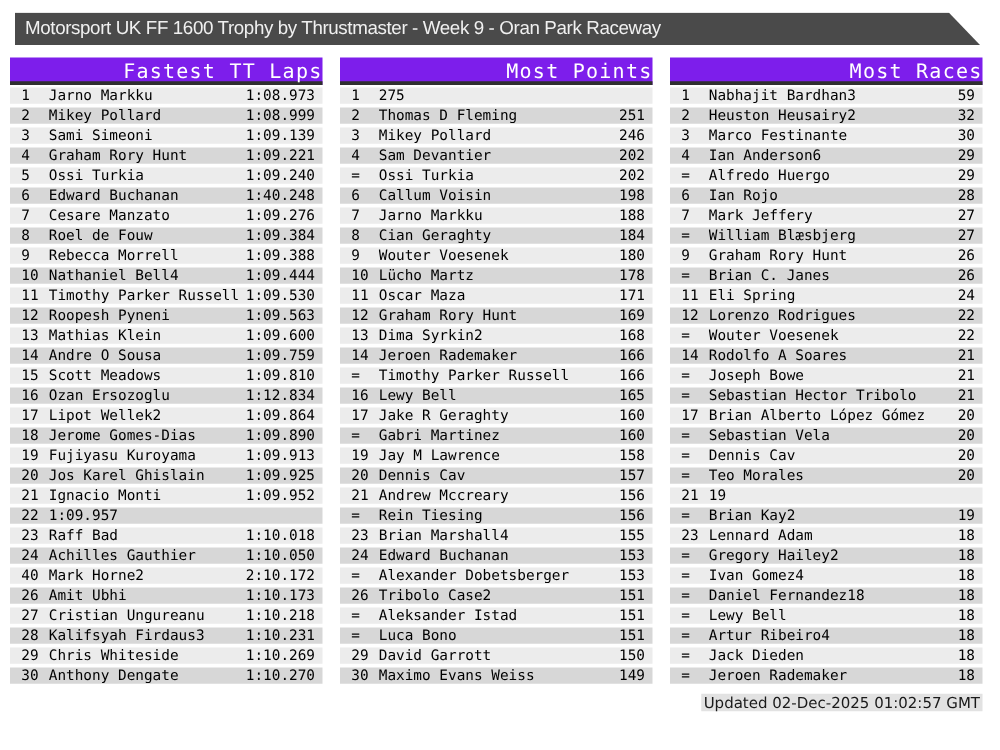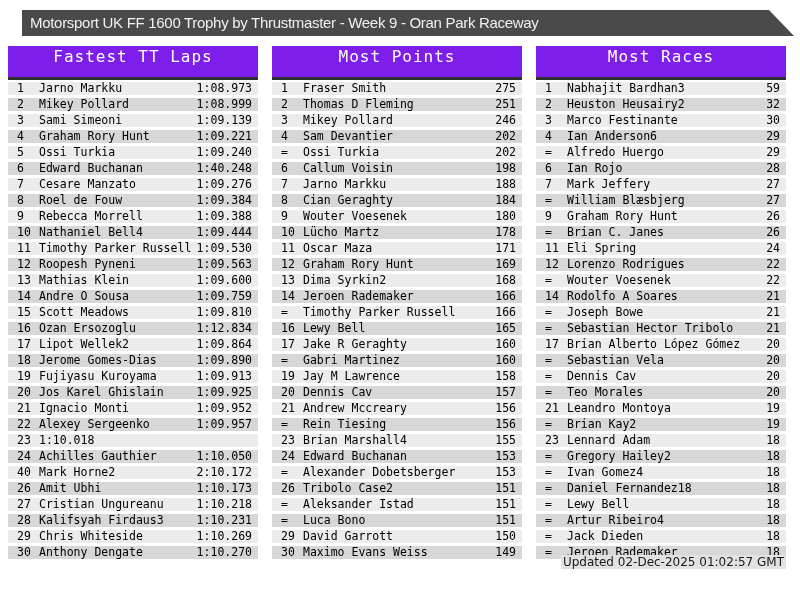--- a/index.html
+++ b/index.html
@@ -12,49 +12,49 @@
   html, body {
     margin: 0; padding: 0;
     width: 800px; height: 600px;
     background: #ffffff;
     font-family: "DejaVu Sans Mono", monospace;
     position: relative;
     overflow: hidden;
   }
   .title-bar {
     position: absolute;
-    left: 22px; top: 10px;
+    left: 12px; top: 10px;
     width: 772px; height: 26px;
     background: var(--title-bg);
     color: #f0f0f0;
     font-family: "Liberation Sans", sans-serif;
     font-size: 15px;
     letter-spacing: -0.3px;
     line-height: 26px;
     padding-left: 8px;
     clip-path: polygon(0 0, calc(100% - 25px) 0, 100% 100%, 0 100%);
     white-space: nowrap;
   }
   .columns {
     position: absolute;
     left: 8px; top: 46px;
     width: 778px;
     display: flex;
     gap: 14px;
   }
   .col { width: 250px; flex: none; }
   .col-header {
-    height: 34px;
+    height: 22px;
     background: var(--header-bg);
     border-bottom: 3px solid #2f2f2f;
     margin-bottom: 2px;
     color: #ffffff;
     font-size: 16px;
     line-height: 22px;
-    text-align: center;
+    text-align: right;
     letter-spacing: 1px;
     white-space: nowrap;
   }
   .row {
     height: 13px;
     line-height: 13px;
     margin-bottom: 3px;
     font-size: 11.5px;
     color: #000000;
     display: flex;
@@ -187,25 +187,25 @@
           <span class="name">Jos Karel Ghislain</span>
           <span class="value">1:09.925</span>
         </div>
         <div class="row odd">
           <span class="rank">21</span>
           <span class="name">Ignacio Monti</span>
           <span class="value">1:09.952</span>
         </div>
         <div class="row even">
           <span class="rank">22</span>
-          <span class="name">Alexey Sergeenko</span>
           <span class="value">1:09.957</span>
         </div>
         <div class="row odd">
           <span class="rank">23</span>
+          <span class="name">Raff Bad</span>
           <span class="value">1:10.018</span>
         </div>
         <div class="row even">
           <span class="rank">24</span>
           <span class="name">Achilles Gauthier</span>
           <span class="value">1:10.050</span>
         </div>
         <div class="row odd">
           <span class="rank">40</span>
           <span class="name">Mark Horne2</span>
@@ -236,21 +236,20 @@
           <span class="name">Anthony Dengate</span>
           <span class="value">1:10.270</span>
         </div>
       </div>
   </section>
   <section class="col">
     <div class="col-header">Most Points</div>
     <div class="rows">
         <div class="row odd">
           <span class="rank">1</span>
-          <span class="name">Fraser Smith</span>
           <span class="value">275</span>
         </div>
         <div class="row even">
           <span class="rank">2</span>
           <span class="name">Thomas D Fleming</span>
           <span class="value">251</span>
         </div>
         <div class="row odd">
           <span class="rank">3</span>
           <span class="name">Mikey Pollard</span>
@@ -491,21 +490,20 @@
           <span class="name">Dennis Cav</span>
           <span class="value">20</span>
         </div>
         <div class="row even">
           <span class="rank">=</span>
           <span class="name">Teo Morales</span>
           <span class="value">20</span>
         </div>
         <div class="row odd">
           <span class="rank">21</span>
-          <span class="name">Leandro Montoya</span>
           <span class="value">19</span>
         </div>
         <div class="row even">
           <span class="rank">=</span>
           <span class="name">Brian Kay2</span>
           <span class="value">19</span>
         </div>
         <div class="row odd">
           <span class="rank">23</span>
           <span class="name">Lennard Adam</span>

